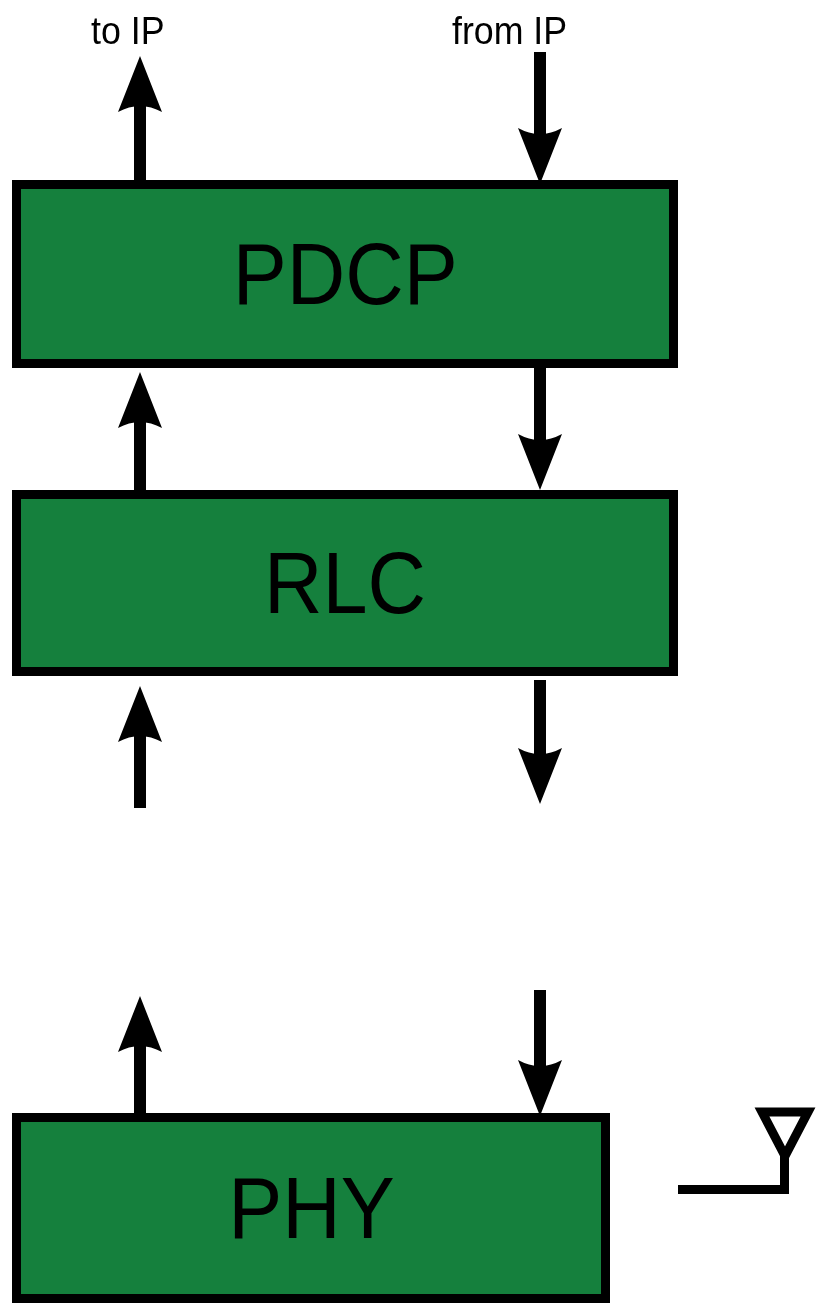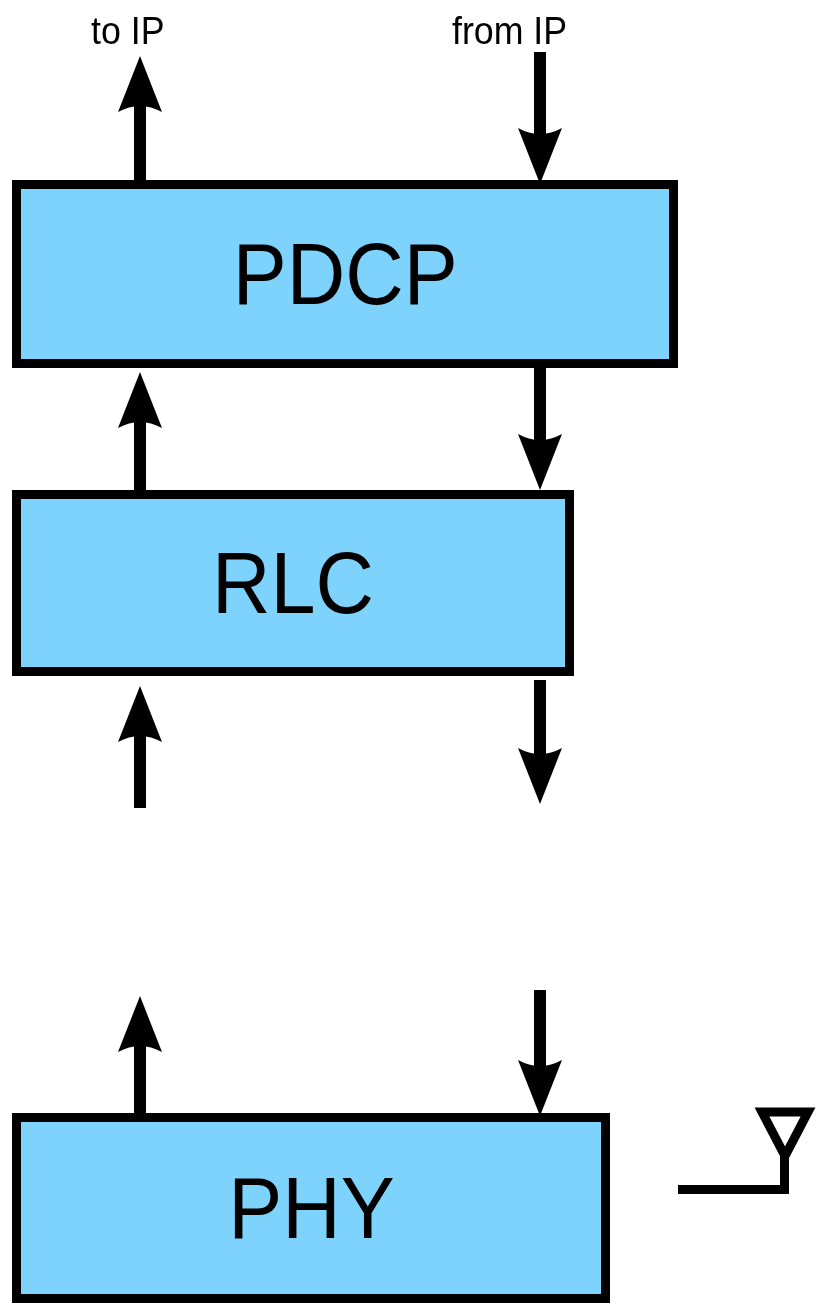--- a/index.html
+++ b/index.html
@@ -13,21 +13,21 @@
     height: 1310px;
     background: #ffffff;
     font-family: "Liberation Sans", sans-serif;
     overflow: hidden;
     text-align: center;
   }
   .layer-box {
     position: absolute;
     box-sizing: border-box;
     border: 9px solid #000000;
-    background: #7dd3fc;
+    background: #15803d;
     display: flex;
     align-items: center;
     justify-content: center;
   }
   .layer-label {
     font-family: "Liberation Sans", sans-serif;
     font-size: 88px;
     line-height: 1;
     color: #000000;
     letter-spacing: 0px;
@@ -82,21 +82,21 @@
   <svg class="arrow-svg" style="left:110px; top:368px;" width="60" height="126" viewBox="0 0 60 126">
     <path d="M 30 4 L 52 60 Q 30 48 8 60 Z" fill="#000000"></path>
     <rect x="24" y="50" width="12" height="76" fill="#000000"></rect>
   </svg>
 
   <svg class="arrow-svg" style="left:510px; top:364px;" width="60" height="130" viewBox="0 0 60 130">
     <rect x="24" y="2" width="12" height="82" fill="#000000"></rect>
     <path d="M 30 126 L 8 70 Q 30 82 52 70 Z" fill="#000000"></path>
   </svg>
 
-  <div class="layer-box" style="left:12px; top:490px; width:562px; height:186px;">
+  <div class="layer-box" style="left:12px; top:490px; width:666px; height:186px;">
     <span class="layer-label">RLC</span>
   </div>
 
   <svg class="arrow-svg" style="left:110px; top:682px;" width="60" height="126" viewBox="0 0 60 126">
     <path d="M 30 4 L 52 60 Q 30 48 8 60 Z" fill="#000000"></path>
     <rect x="24" y="50" width="12" height="76" fill="#000000"></rect>
   </svg>
 
   <svg class="arrow-svg" style="left:510px; top:678px;" width="60" height="130" viewBox="0 0 60 130">
     <rect x="24" y="2" width="12" height="82" fill="#000000"></rect>

